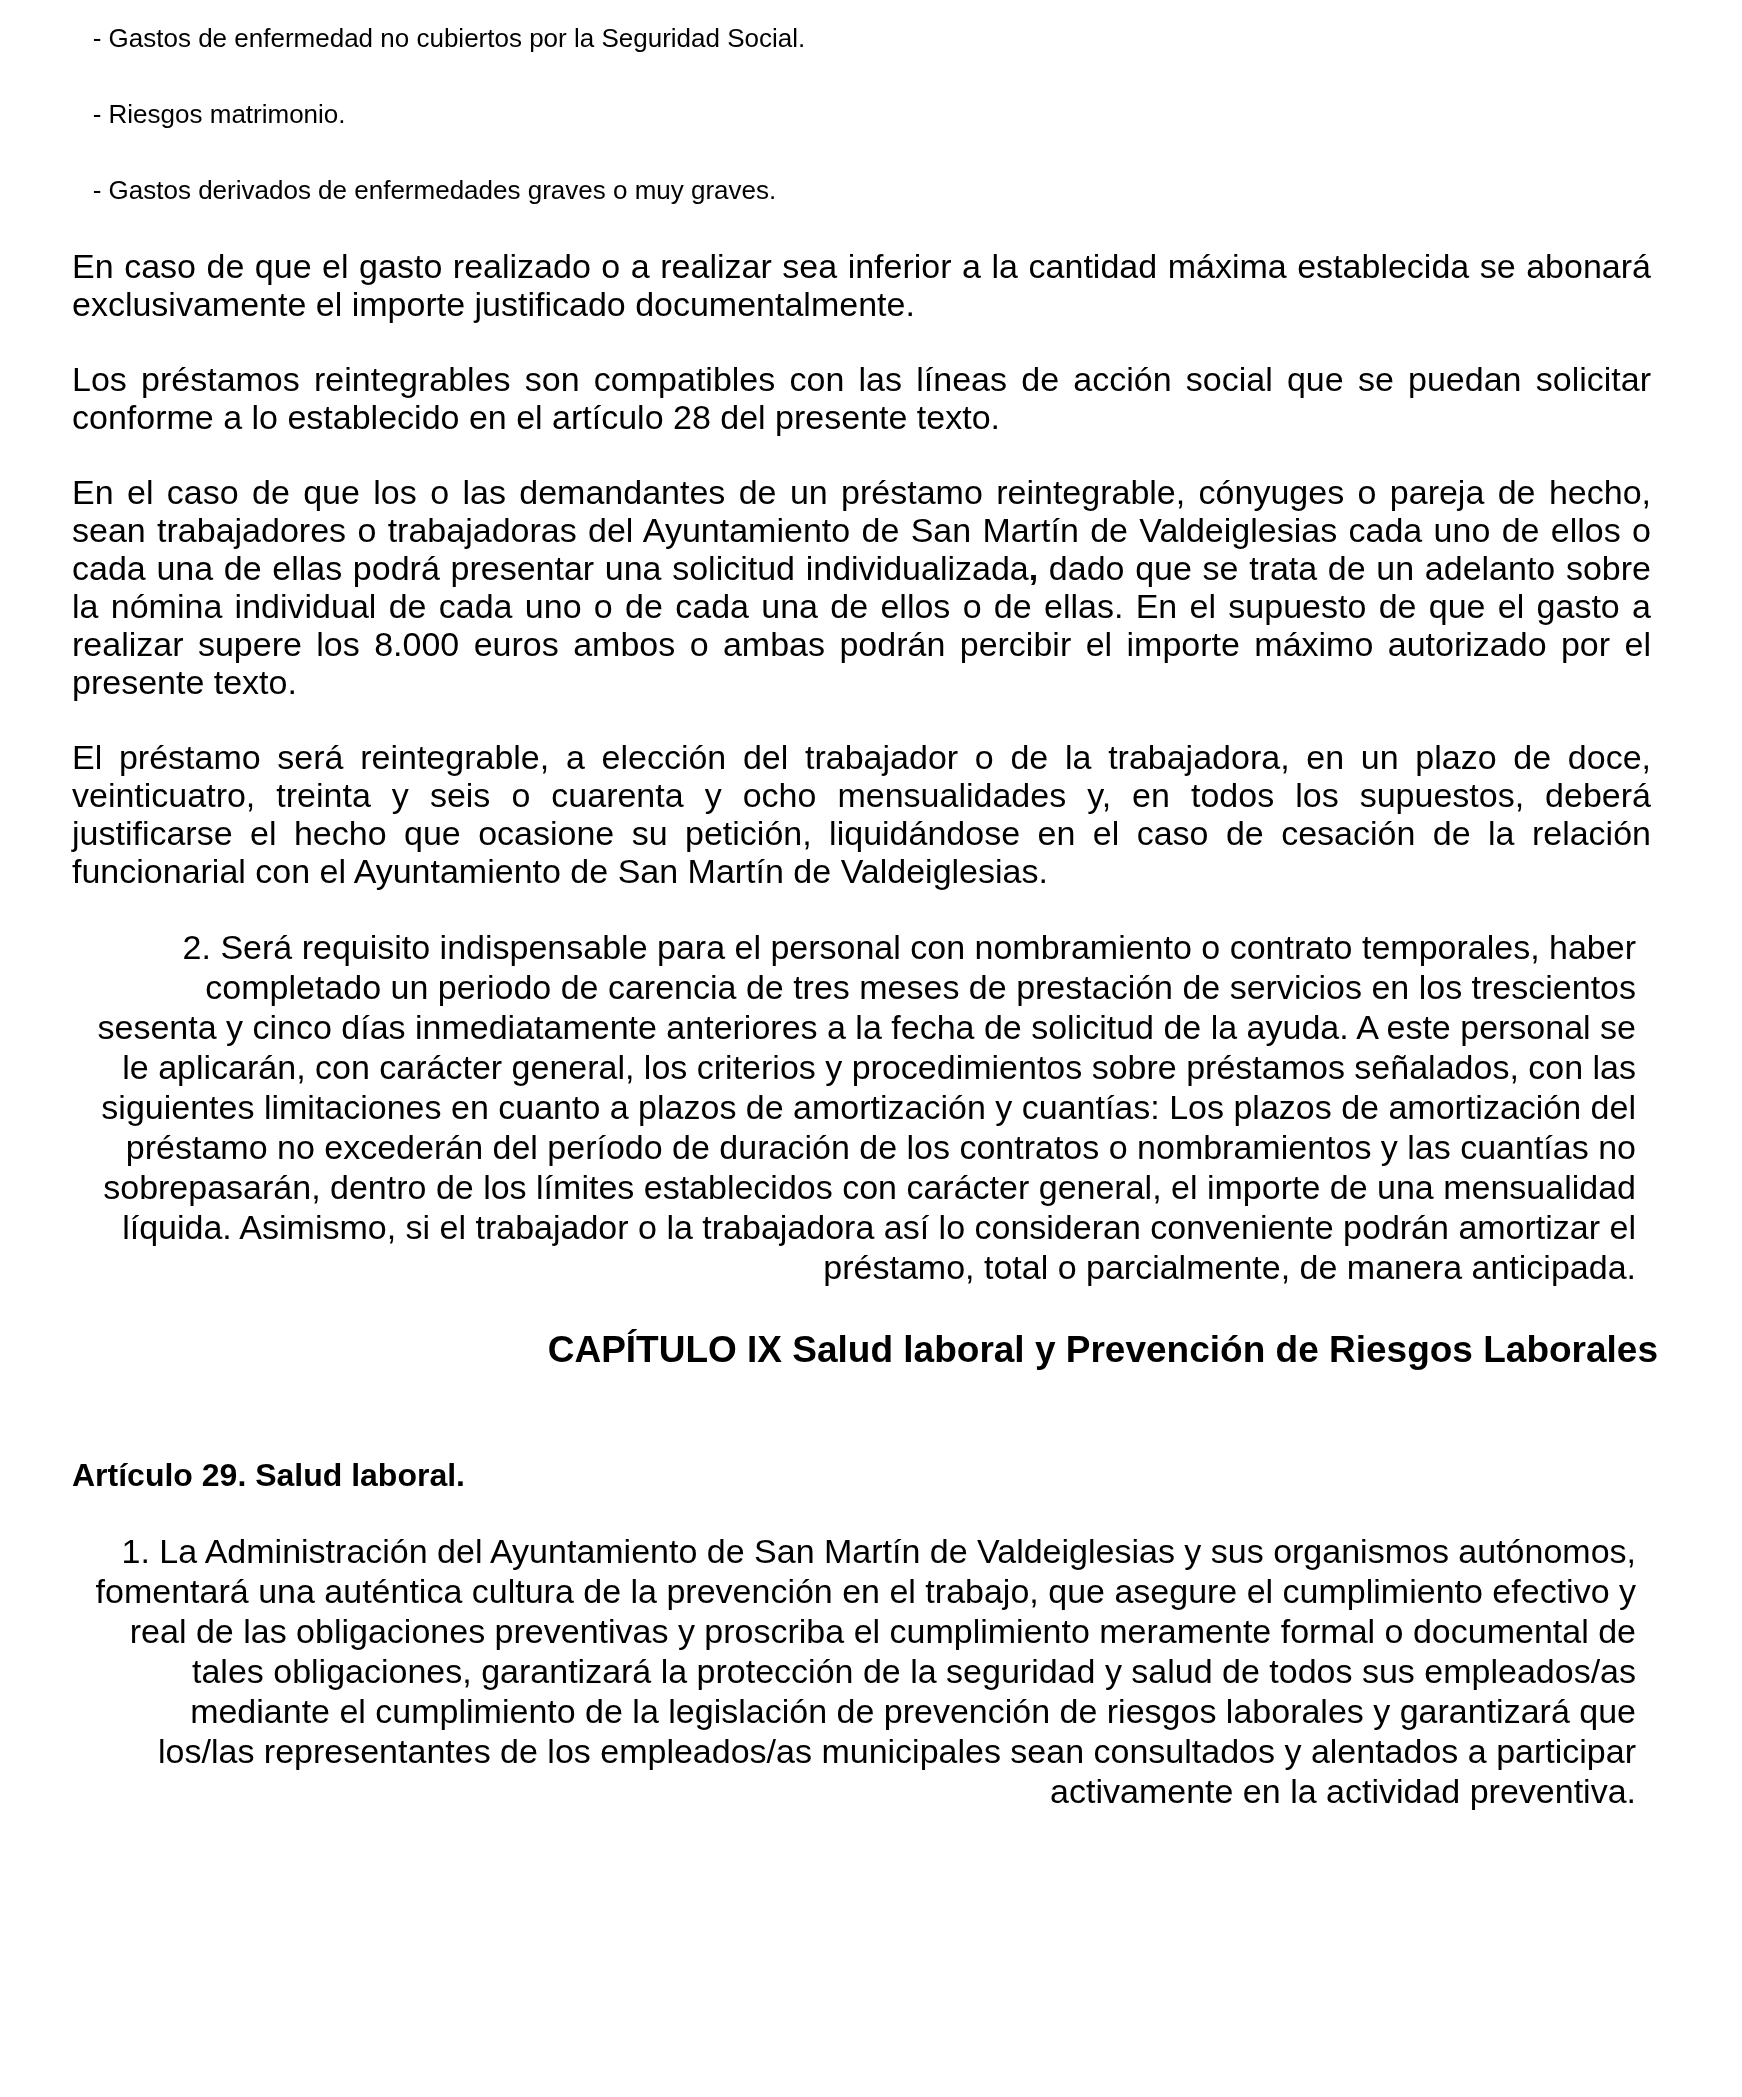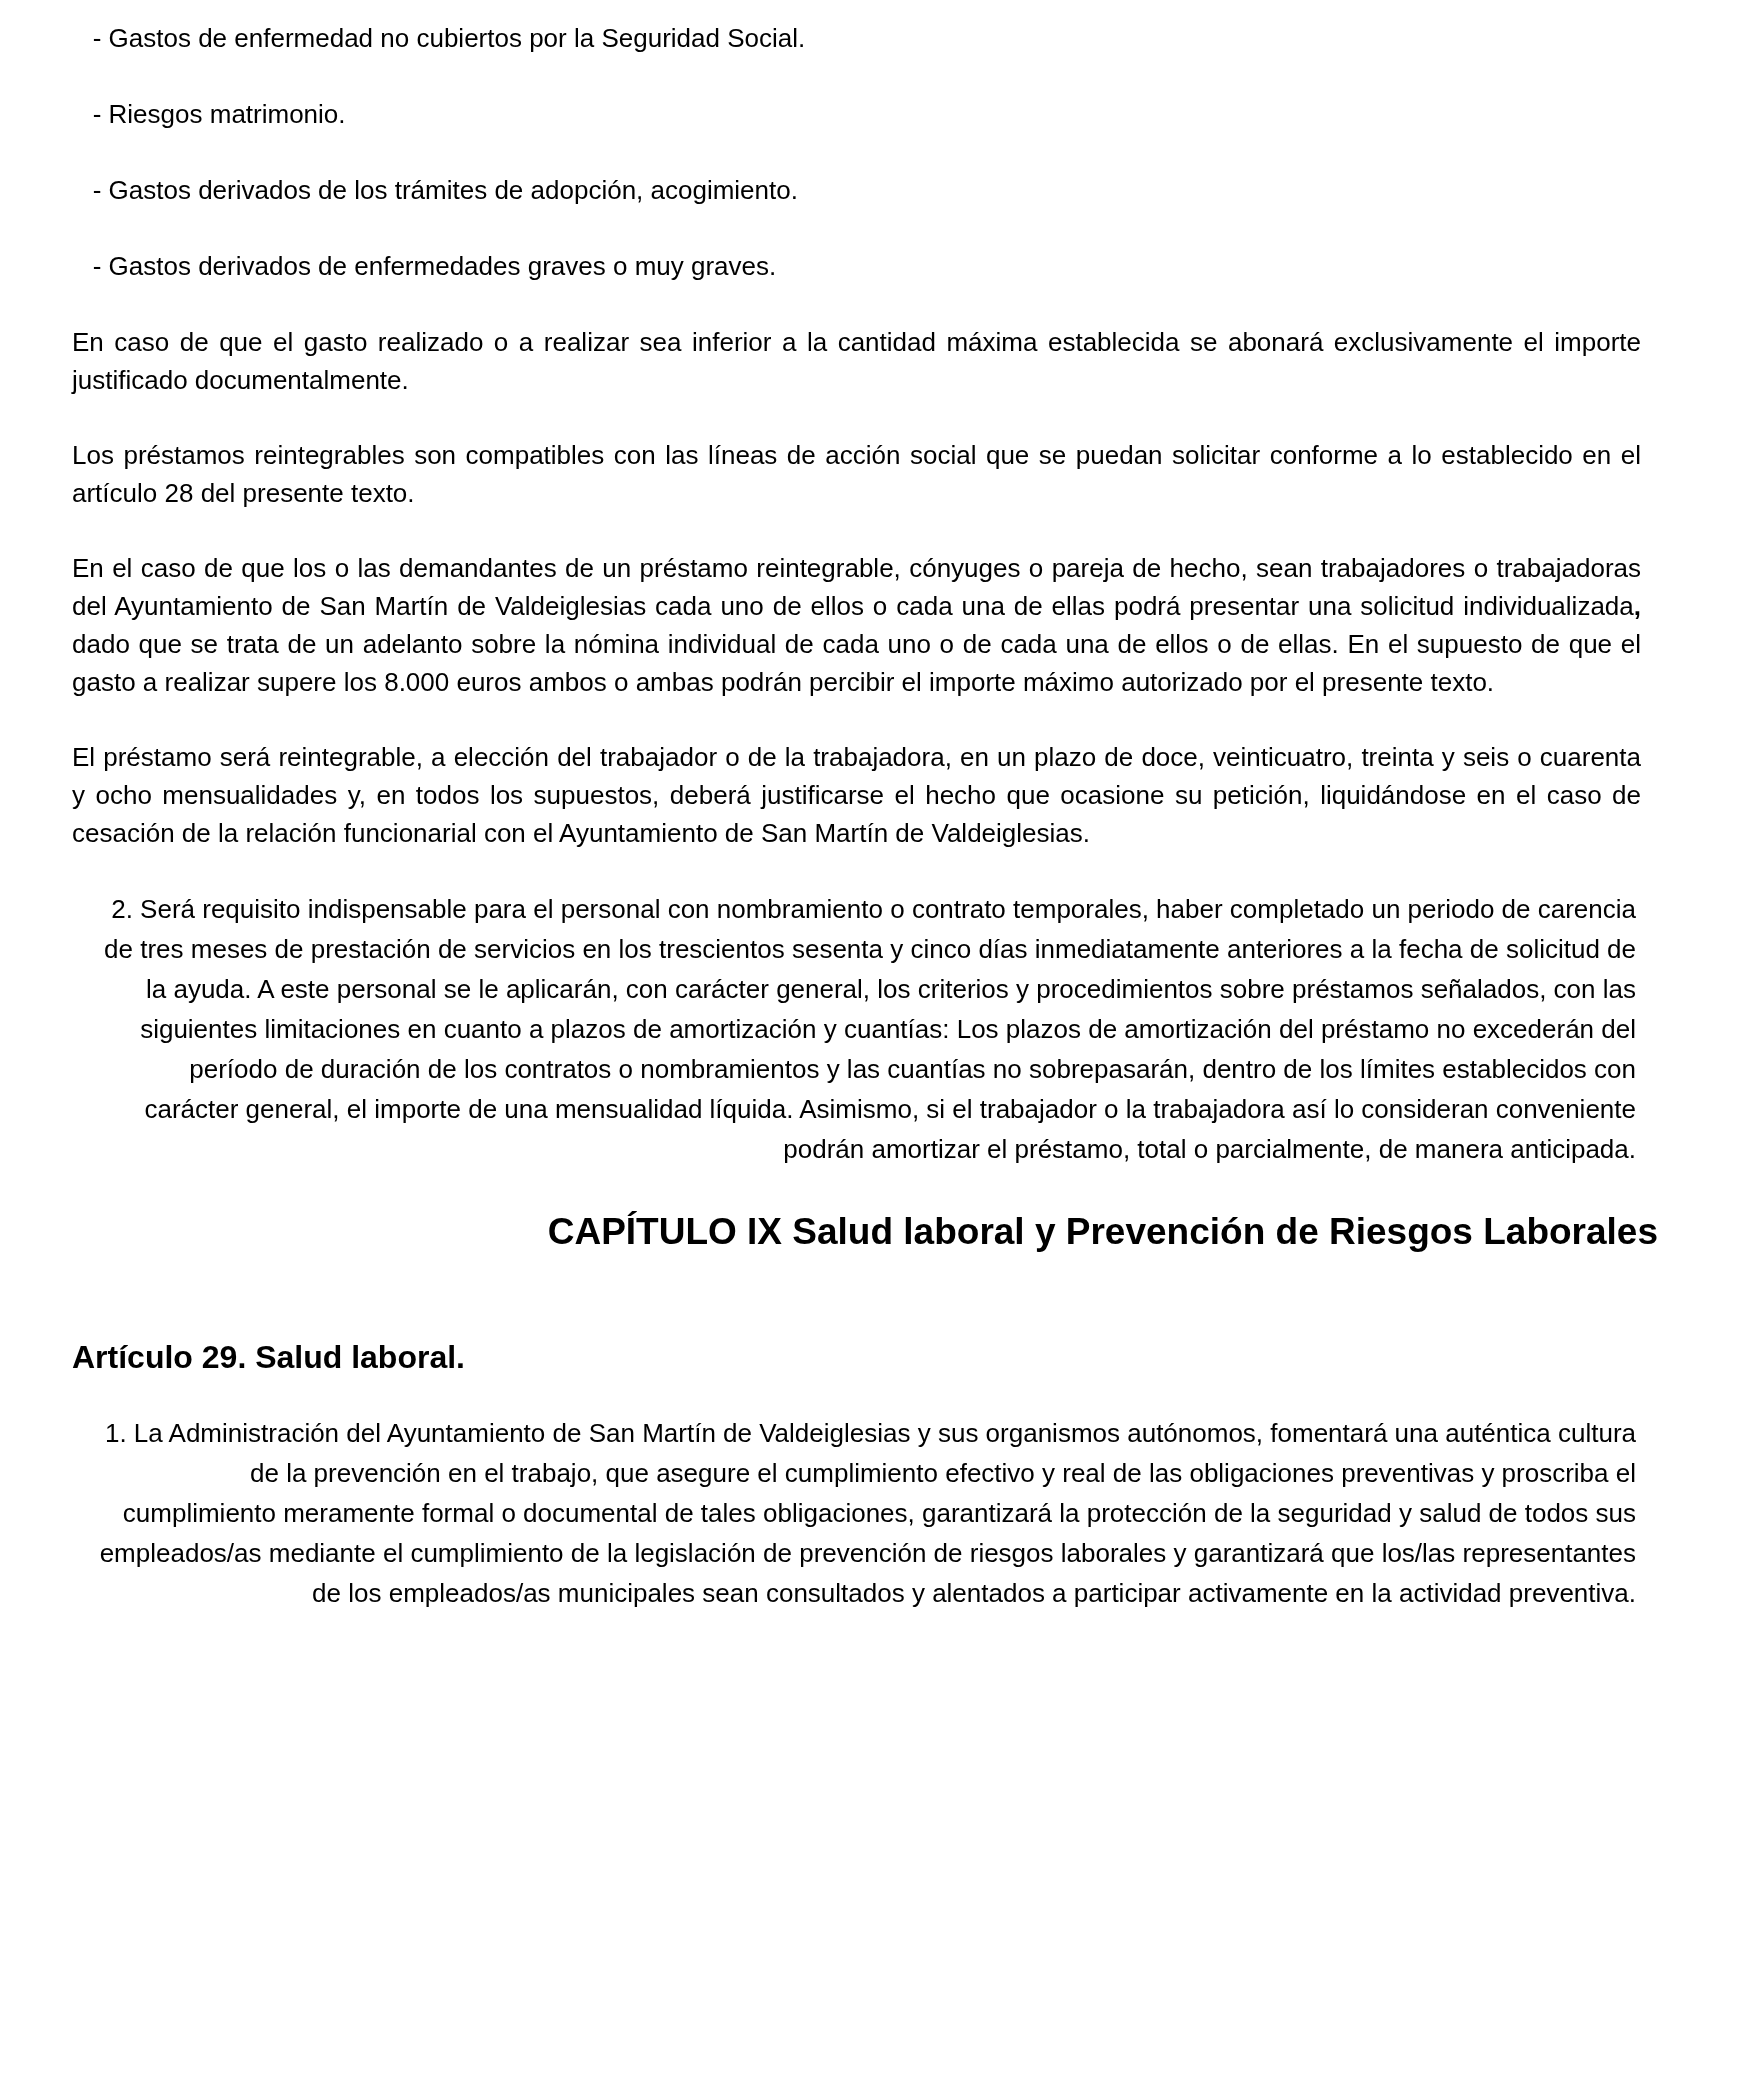--- a/index.html
+++ b/index.html
@@ -23,23 +23,23 @@
   }
   p, h1, h2 { margin: 0; }
 
   .bullet {
     font-size: 26px;
     line-height: 38px;
     margin: 0 0 38px 20.7px;
     text-align: left;
   }
   .para {
-    font-size: 26px;
+    font-size: 34px;
     line-height: 38px;
-    margin: 0 17px 37px 0;
+    margin: 0 7px 37px 0;
     text-align: justify;
   }
   .indented {
     margin-left: 19px;
     width: 1545px;
     text-align: right;
     line-height: 40px;
     margin-bottom: 40px;
   }
   .chapter {
@@ -58,21 +58,20 @@
   }
   .bold-comma { font-weight: bold; }
 </style>
 </head>
 <body>
 
 <div class="page">
 
   <p class="bullet">- Gastos de enfermedad no cubiertos por la Seguridad Social.</p>
   <p class="bullet">- Riesgos matrimonio.</p>
-  <p class="bullet">- Gastos derivados de los trámites de adopción, acogimiento.</p>
   <p class="bullet">- Gastos derivados de enfermedades graves o muy graves.</p>
 
   <p class="para">En caso de que el gasto realizado o a realizar sea inferior a la cantidad máxima establecida se abonará exclusivamente el importe justificado documentalmente.</p>
 
   <p class="para">Los préstamos reintegrables son compatibles con las líneas de acción social que se puedan solicitar conforme a lo establecido en el artículo 28 del presente texto.</p>
 
   <p class="para"><span>En el caso de que los o las demandantes de un préstamo reintegrable, cónyuges o pareja de hecho, sean trabajadores o trabajadoras del Ayuntamiento de San Martín de Valdeiglesias cada uno de ellos o cada una de ellas podrá presentar una solicitud individualizada</span><span class="bold-comma">,</span><span> dado que se trata de un adelanto sobre la nómina individual de cada uno o de cada una de ellos o de ellas. En el supuesto de que el gasto a realizar supere los 8.000 euros ambos o ambas podrán percibir el importe máximo autorizado por el presente texto.</span></p>
 
 
   <p class="para">El préstamo será reintegrable, a elección del trabajador o de la trabajadora, en un plazo de doce, veinticuatro, treinta y seis o cuarenta y ocho mensualidades y, en todos los supuestos, deberá justificarse el hecho que ocasione su petición, liquidándose en el caso de cesación de la relación funcionarial con el Ayuntamiento de San Martín de Valdeiglesias.</p>

